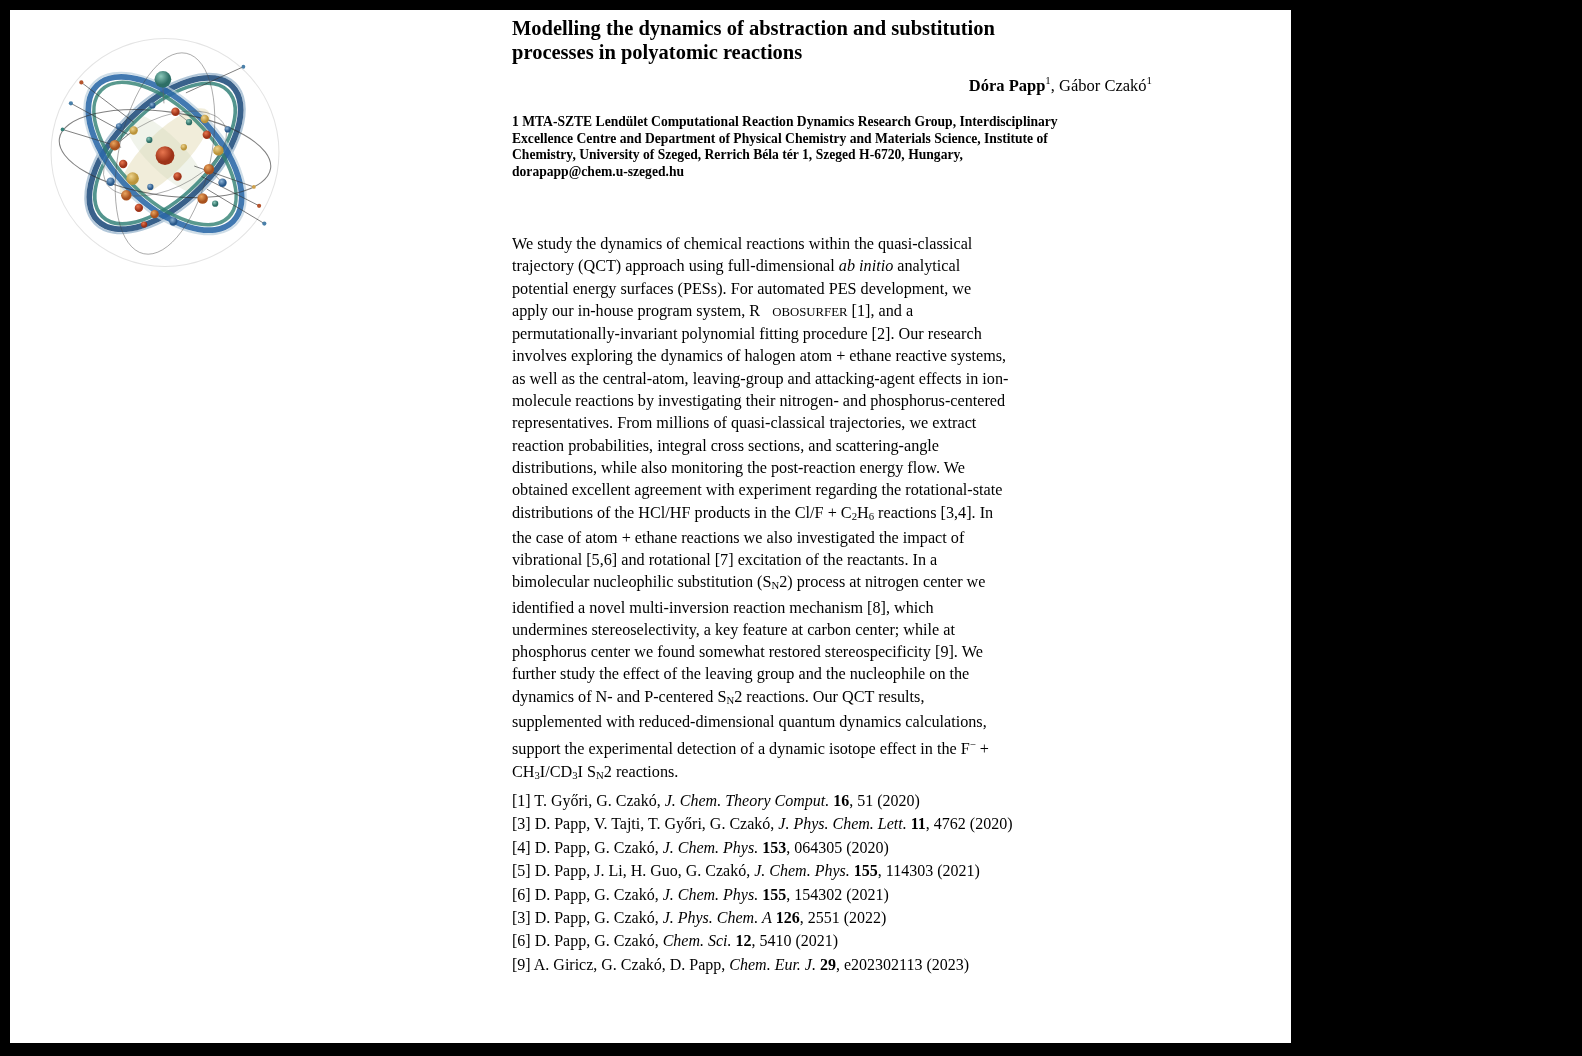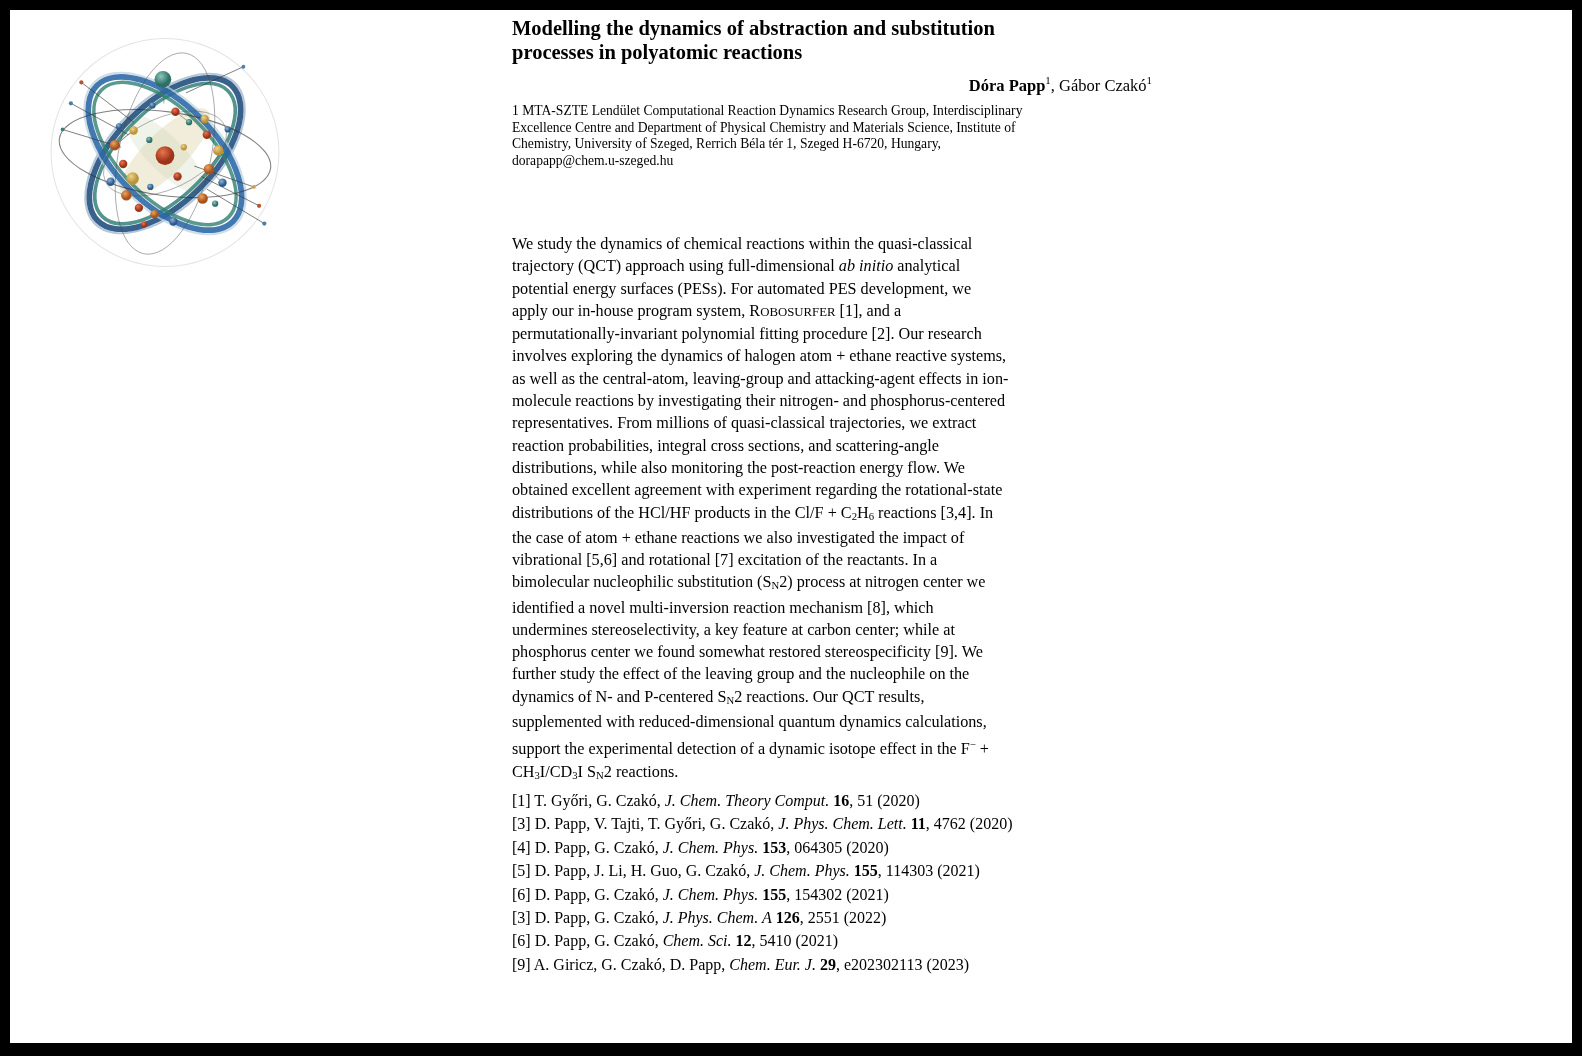--- a/index.html
+++ b/index.html
@@ -1,28 +1,28 @@
 <!DOCTYPE html>
 <html><head>
 <meta charset="utf-8">
 <style>
   * { margin:0; padding:0; box-sizing:border-box; }
   html,body { width:1582px; height:1056px; background:#000; }
   body { font-family:"Liberation Serif","DejaVu Serif",serif; color:#000; position:relative; overflow:hidden; }
-  .page { position:absolute; left:10px; top:10px; width:1562px; height:1033px; background:#fff; overflow:hidden; }
+  .page { position:absolute; left:10px; top:10px; width:1281px; height:1033px; background:#fff; overflow:hidden; }
   .logo { position:absolute; left:40px; top:20px; width:230px; height:246px; }
   .col { position:absolute; left:502px; width:640px; white-space:nowrap; }
   .title { top:6px; font-size:20.5px; line-height:24px; font-weight:bold; }
   .authors { top:60px; font-size:16.5px; line-height:21px;text-align:right; }
-  .affiliation { top:93px; font-size:13.6px; line-height:16.6px; }
+  .affiliation { top:104px; font-size:13.6px; line-height:16.6px;font-weight:bold; }
   .abstract { top:223px; font-size:16.2px; line-height:22.3px; }
   .references { top:779px; font-size:16px; line-height:23.4px; }
   .s-b { font-weight:bold; }
   .s-i { font-style:italic; }
-  .s-sc { font-size:79%; }
+  .s-sc { font-size:79%;margin-left:12px; }
   .s-sub { font-size:66%; vertical-align:-0.18em; }
   .s-sup { font-size:66%; vertical-align:super; }
   .text-line { white-space:nowrap; }
 </style>
 </head>
 <body>
 
 <div class="page">
 
   <div class="logo">

